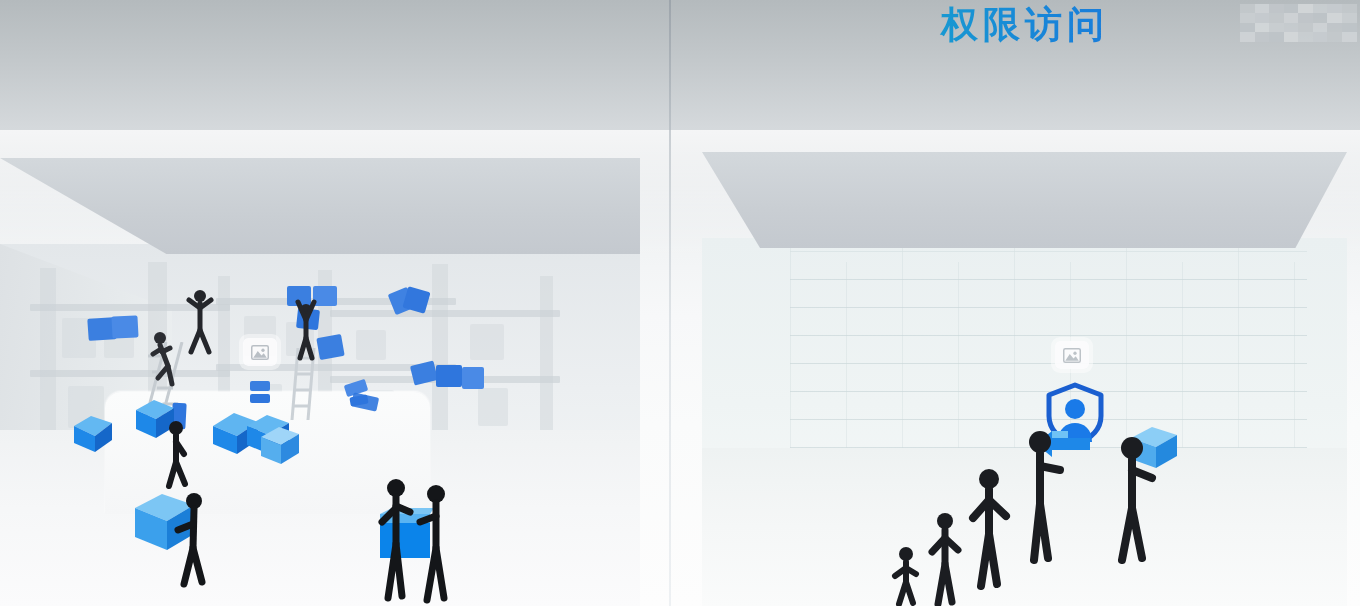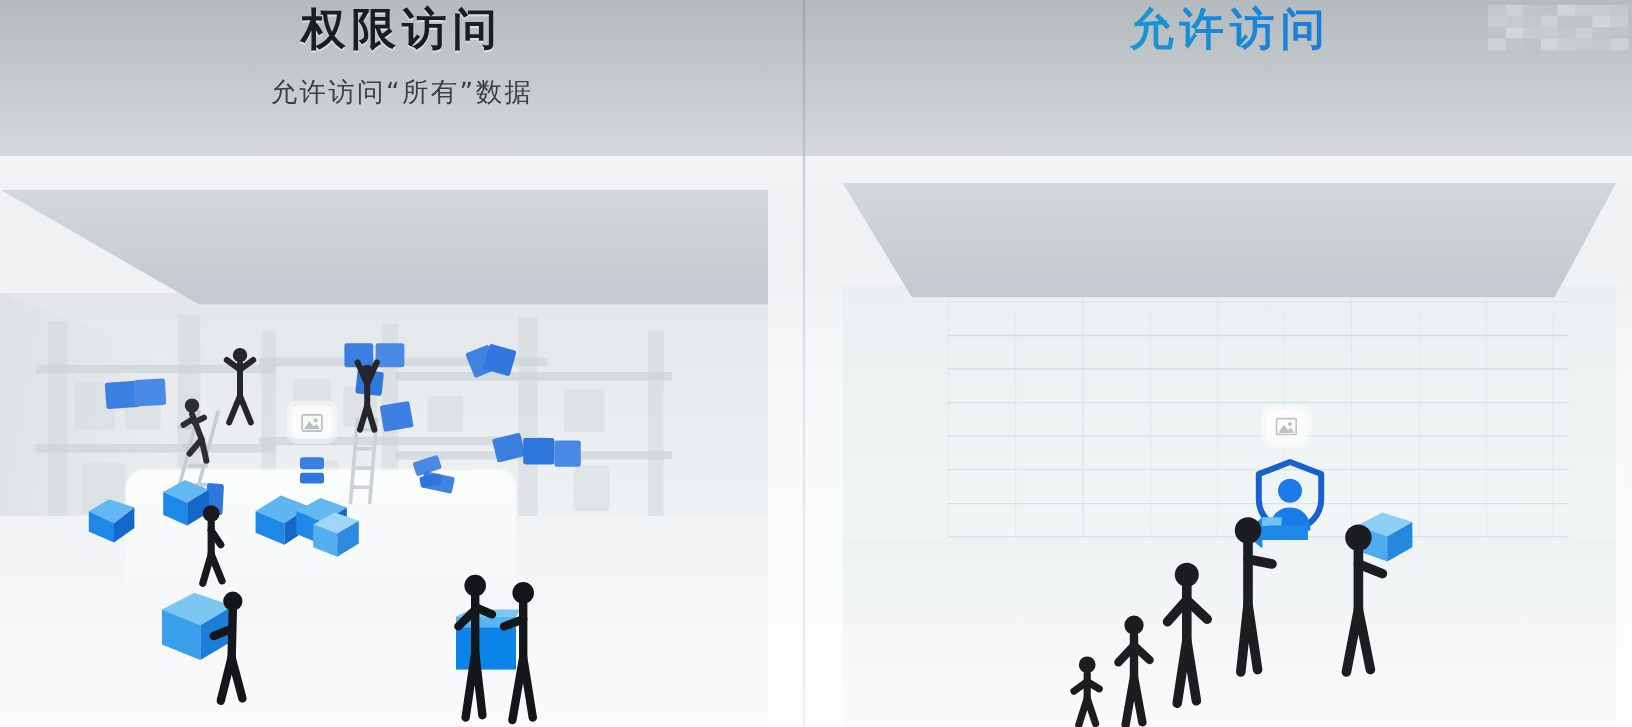--- a/index.html
+++ b/index.html
@@ -415,27 +415,23 @@
         <circle cx="20" cy="12" r="11" fill="#1b1d21" stroke="none"></circle>
         <line x1="20" y1="23" x2="20" y2="72"></line>
         <path d="M20 34 L40 42"></path>
         <path d="M20 72 L10 124 M20 72 L30 122"></path>
       </g>
     </svg>
   </div>
 
   <div class="divider"></div>
 
-  <div class="panel-head left">
-    <div class="title dark">权限访问</div>
-    <div class="subtitle">允许访问“所有”数据</div>
-  </div>
 
   <div class="panel-head right">
-    <div class="title grad">允许访问</div>
+    <div class="title grad">权限访问</div>
   </div>
 
   <div class="mosaic" id="mosaic">
       <i style="left: 0px; top: 0px; width: 15.1px; height: 9.85px; background: rgb(197, 202, 205);"></i>
       <i style="left: 14.5px; top: 0px; width: 15.1px; height: 9.85px; background: rgb(209, 213, 216);"></i>
       <i style="left: 29px; top: 0px; width: 15.1px; height: 9.85px; background: rgb(194, 199, 203);"></i>
       <i style="left: 43.5px; top: 0px; width: 15.1px; height: 9.85px; background: rgb(191, 197, 201);"></i>
       <i style="left: 58px; top: 0px; width: 15.1px; height: 9.85px; background: rgb(214, 218, 220);"></i>
       <i style="left: 72.5px; top: 0px; width: 15.1px; height: 9.85px; background: rgb(203, 208, 211);"></i>
       <i style="left: 87px; top: 0px; width: 15.1px; height: 9.85px; background: rgb(200, 205, 209);"></i>

